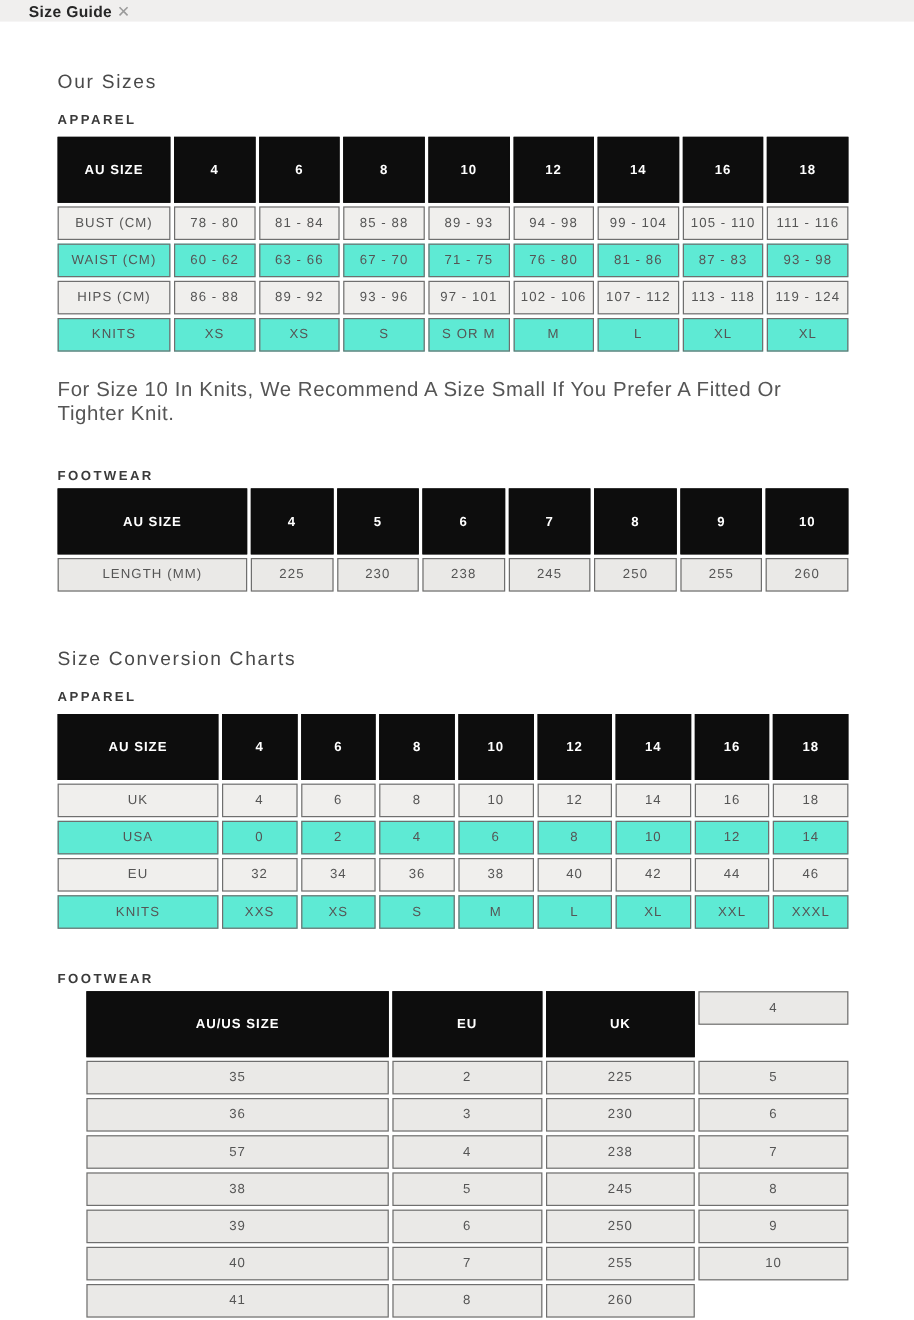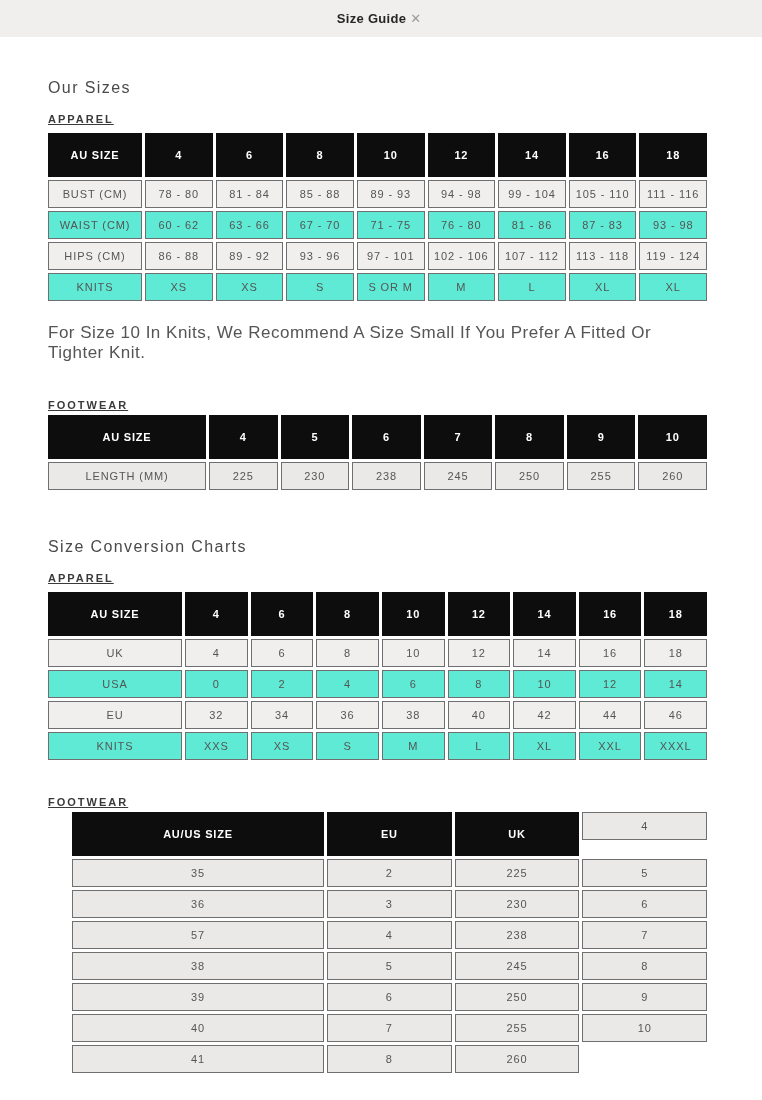--- a/index.html
+++ b/index.html
@@ -3,26 +3,26 @@
 <meta charset="utf-8">
 <style>
   * { margin: 0; padding: 0; box-sizing: border-box; }
   html, body {
     width: 762px; height: 1100px;
     background: #ffffff;
     font-family: "Liberation Sans", sans-serif;
     overflow: hidden;
   }
   .topbar {
-    height: 37px;
+    height: 18px;
     background: #f0efee;
     display: flex;
     align-items: center;
-    justify-content: center;
-    padding: 0 14px;
+    justify-content: flex-start;
+    padding: 0 24px;
   }
   .topbar-title {
     font-size: 13px;
     font-weight: 700;
     color: #262626;
     letter-spacing: 0.3px;
   }
   .close-x {
     font-size: 13px;
     color: #9b9b9b;
@@ -38,40 +38,39 @@
     color: #4a4a4a;
     letter-spacing: 1.4px;
   }
   .section-title.first { padding-top: 42px; }
   .sub-label {
     font-size: 11px;
     font-weight: 700;
     color: #3a3a3a;
     letter-spacing: 2px;
     margin-top: 16px;
-    text-decoration: underline;
   }
   .sg-table {
     display: grid;
     gap: 3px;
     width: 659px;
     margin-top: 8px;
   }
   .cols-apparel1  { grid-template-columns: 94px repeat(8, 1fr); }
   .cols-footwear1 { grid-template-columns: 158px repeat(7, 1fr); }
   .cols-apparel2  { grid-template-columns: 134px repeat(8, 1fr); }
   .cols-footwear2 { grid-template-columns: 252px repeat(3, 1fr); padding-left: 24px; }
   .hcell {
     background: #0d0d0d;
     border: 1px solid #0d0d0d;
     color: #ffffff;
     font-size: 11px;
     font-weight: 700;
     letter-spacing: 0.8px;
-    height: 44px;
+    height: 55px;
     display: flex;
     align-items: center;
     justify-content: center;
   }
   .cell {
     background: #f0efed;
     border: 1px solid #6f6f6f;
     color: #555555;
     font-size: 11px;
     letter-spacing: 0.9px;

